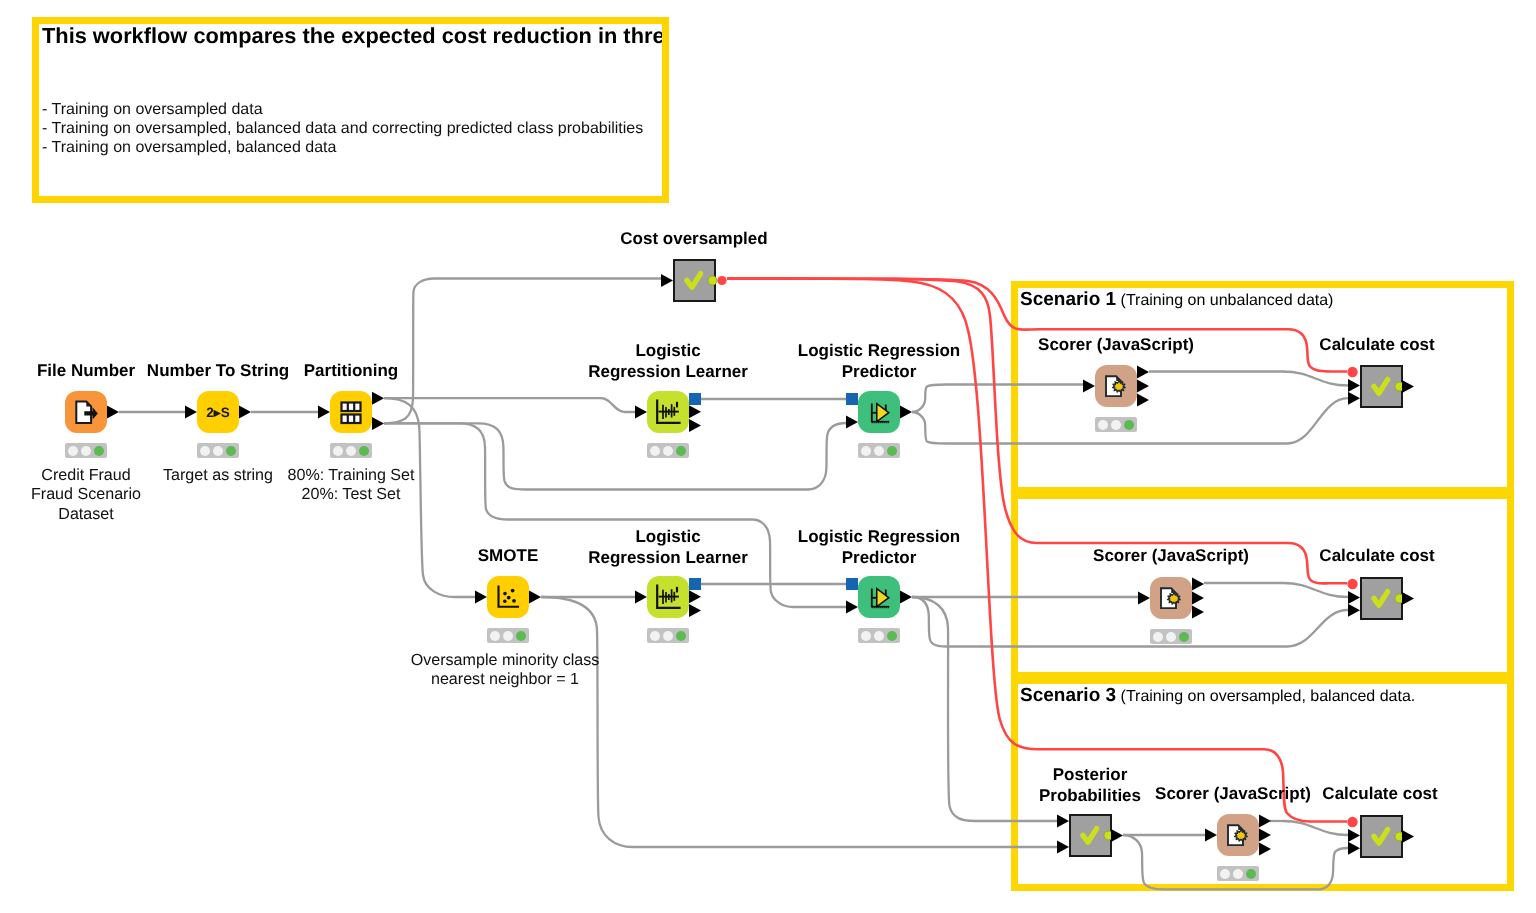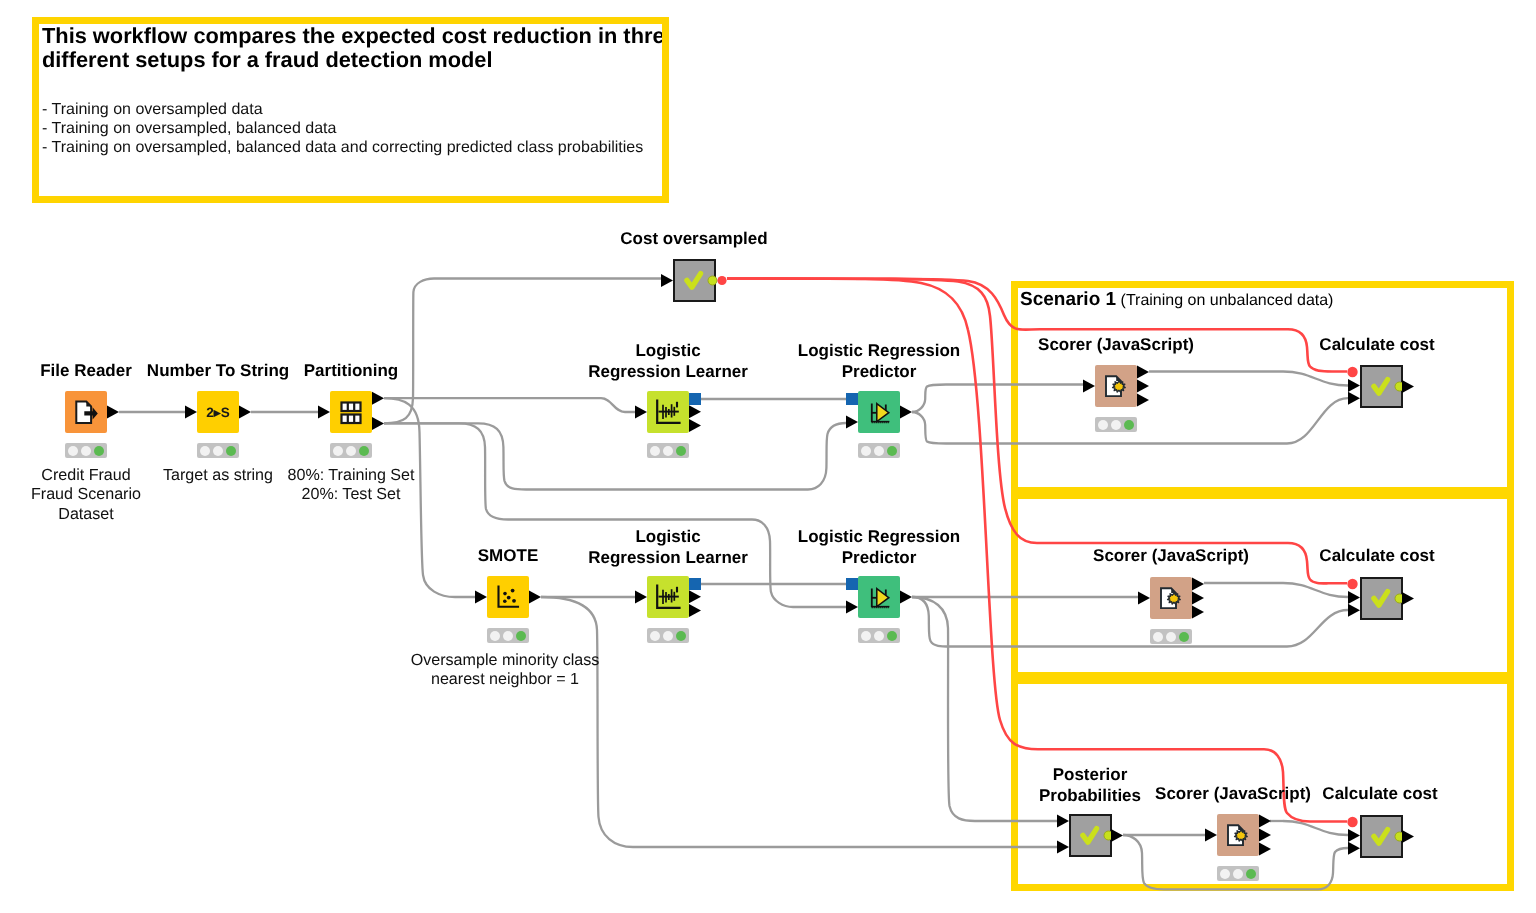--- a/index.html
+++ b/index.html
@@ -7,48 +7,48 @@
   body{width:1536px;height:913px;font-family:"Liberation Sans",sans-serif;overflow:hidden;position:relative;-webkit-font-smoothing:antialiased;text-rendering:geometricPrecision;}
   #root{position:absolute;left:0;top:0;width:1536px;height:913px;}
   #wires{position:absolute;left:0;top:0;width:1536px;height:913px;}
   .annot{position:absolute;background:#fff;box-sizing:border-box;overflow:hidden;}
   .annot-title{font-weight:bold;font-size:21.8px;line-height:23.5px;color:#000;white-space:nowrap;}
   .annot-body{font-size:16px;line-height:19px;color:#111;white-space:nowrap;}
   .scen{position:absolute;box-sizing:border-box;background:transparent;}
   .scen-hdr{position:absolute;white-space:nowrap;color:#000;}
   .scen-name{font-weight:bold;font-size:19px;}
   .scen-desc{font-size:16px;}
-  .nbox{position:absolute;border-radius:2px;}
+  .nbox{position:absolute;border-radius:12px;}
   .nbox-meta{position:absolute;background:#A0A0A0;border:2px solid #1a1a1a;box-sizing:border-box;}
   .ntitle{position:absolute;font-weight:bold;color:#000;white-space:nowrap;}
   .ntitle>div,.nsub>div{position:relative;left:0;transform:translateX(-50%);display:block;width:max-content;}
   .nsub{position:absolute;color:#111;white-space:nowrap;}
   .tl{position:absolute;background:#C2C2C2;border-radius:2px;}
   .tl i{position:absolute;border-radius:50%;display:block;}
   svg{overflow:visible;}
 </style>
 </head>
 <body>
 <div id="root">
 <div class="annot" style="left:32px;top:17px;width:637px;height:186px;border:7px solid #FFD400;">
       <div class="annot-title" style="position:absolute;left:3px;top:0px;">
         <div>This workflow compares the expected cost reduction in three</div>
-        <div>different setups for a fraud detection model</div>
       </div>
       <div class="annot-body" style="position:absolute;left:3px;top:76px;">
         <div>- Training on oversampled data</div>
+        <div>- Training on oversampled, balanced data and correcting predicted class probabilities</div>
         <div>- Training on oversampled, balanced data</div>
-        <div>- Training on oversampled, balanced data and correcting predicted class probabilities</div>
       </div>
     </div>
 <div class="scen" style="left:1011px;top:281px;width:503px;height:213px;border:7px solid #FFD700;"></div>
     <div class="scen" style="left:1011px;top:492px;width:503px;height:187px;border:7px solid #FFD700;"></div>
     <div class="scen" style="left:1011px;top:677px;width:503px;height:214px;border:7px solid #FFD700;"></div>
     <div class="scen-hdr" style="left:1020px;top:288.5px;"><span class="scen-name">Scenario 1</span> <span class="scen-desc">(Training on unbalanced data)</span></div>
     <div class="scen-hdr" style="left:1020px;top:685px;line-height:21px;">
+      <div><span class="scen-name">Scenario 3</span> <span class="scen-desc">(Training on oversampled, balanced data.</span></div>
     </div>
 <svg id="wires" viewBox="0 0 1536 913">
 <path d="M 119.0 412.0 L 185.0 412.0" fill="none" stroke="#9b9b9b" stroke-width="2.30" stroke-linecap="butt" stroke-linejoin="round"></path>
 <path d="M 251.0 412.0 L 318.0 412.0" fill="none" stroke="#9b9b9b" stroke-width="2.30" stroke-linecap="butt" stroke-linejoin="round"></path>
 <path d="M 384.0 398.2 L 601 398.2 C 612 398.2 614 412 625 412 L 635 412" fill="none" stroke="#9b9b9b" stroke-width="2.30" stroke-linecap="butt" stroke-linejoin="round"></path>
 <path d="M 384.0 398.2 C 404 398.2 419 404 419.5 432 C 420.5 470 421 560 423 575 C 425 590 440 597 455 597 L 475 597" fill="none" stroke="#9b9b9b" stroke-width="2.30" stroke-linecap="butt" stroke-linejoin="round"></path>
 <path d="M 384.0 423.3 C 404 423.3 412.5 418 413 398 C 413.4 380 413 300 413.4 292 C 414 283 424 278.5 434 278.5 L 661 278.5" fill="none" stroke="#9b9b9b" stroke-width="2.30" stroke-linecap="butt" stroke-linejoin="round"></path>
 <path d="M 384.0 423.3 L 459 423.3 C 476 423.3 484.5 430 485 447 C 485.5 464 484.5 503 486 509 C 488.5 518 498 519.5 508 519.5 L 752 519.5 C 762 519.5 769.5 527 770 541 C 770.5 556 769.5 586 771 592 C 773 601 783 607 793 607 L 846 607" fill="none" stroke="#9b9b9b" stroke-width="2.30" stroke-linecap="butt" stroke-linejoin="round"></path>
 <path d="M 384.0 423.3 L 478 423.3 C 495 423.3 503 430 503.4 447 C 503.8 464 503 475 504.5 481 C 507 489.5 516 489.5 526 489.5 L 808 489.5 C 818 489.5 826 482 826.4 468 C 826.8 454 826 440 827.5 434 C 830 425 838 423 846 423" fill="none" stroke="#9b9b9b" stroke-width="2.30" stroke-linecap="butt" stroke-linejoin="round"></path>
 <path d="M 541.0 597.0 L 635.0 597.0" fill="none" stroke="#9b9b9b" stroke-width="2.30" stroke-linecap="butt" stroke-linejoin="round"></path>
@@ -247,21 +247,21 @@
       <i style="left:3px;top:2.5px;width:10px;height:10px;background:#F2F2F2;"></i>
       <i style="left:16px;top:2.5px;width:10px;height:10px;background:#F2F2F2;"></i>
       <i style="left:29px;top:2.5px;width:10px;height:10px;background:#5BBA51;"></i>
     </div>
 <div class="nbox-meta" style="left:1360px;top:815px;width:43px;height:43px;"><span><svg viewBox="0 0 43 43" width="43" height="43">
           <g>
 <path d="M11.9 19.4 L16.9 26.2 L25.6 12.6" stroke="#CBE01B" stroke-width="5.3" fill="none" stroke-linecap="round" stroke-linejoin="round"></path>
 </g>
         </svg></span></div>
 <div class="ntitle" style="left:86.0px;top:360.0px;width:0;font-size:17.0px;line-height:21.0px;">
-      <div>File Reader</div>
+      <div>File Number</div>
     </div>
 <div class="nsub" style="left:86.0px;top:465.5px;width:0;font-size:16.1px;line-height:19.7px;">
       <div>Credit Fraud</div>
       <div>Fraud Scenario</div>
       <div>Dataset</div>
     </div>
 <div class="ntitle" style="left:218.0px;top:360.0px;width:0;font-size:17.0px;line-height:21.0px;">
       <div>Number To String</div>
     </div>
 <div class="nsub" style="left:218.0px;top:465.5px;width:0;font-size:16.1px;line-height:19.7px;">

